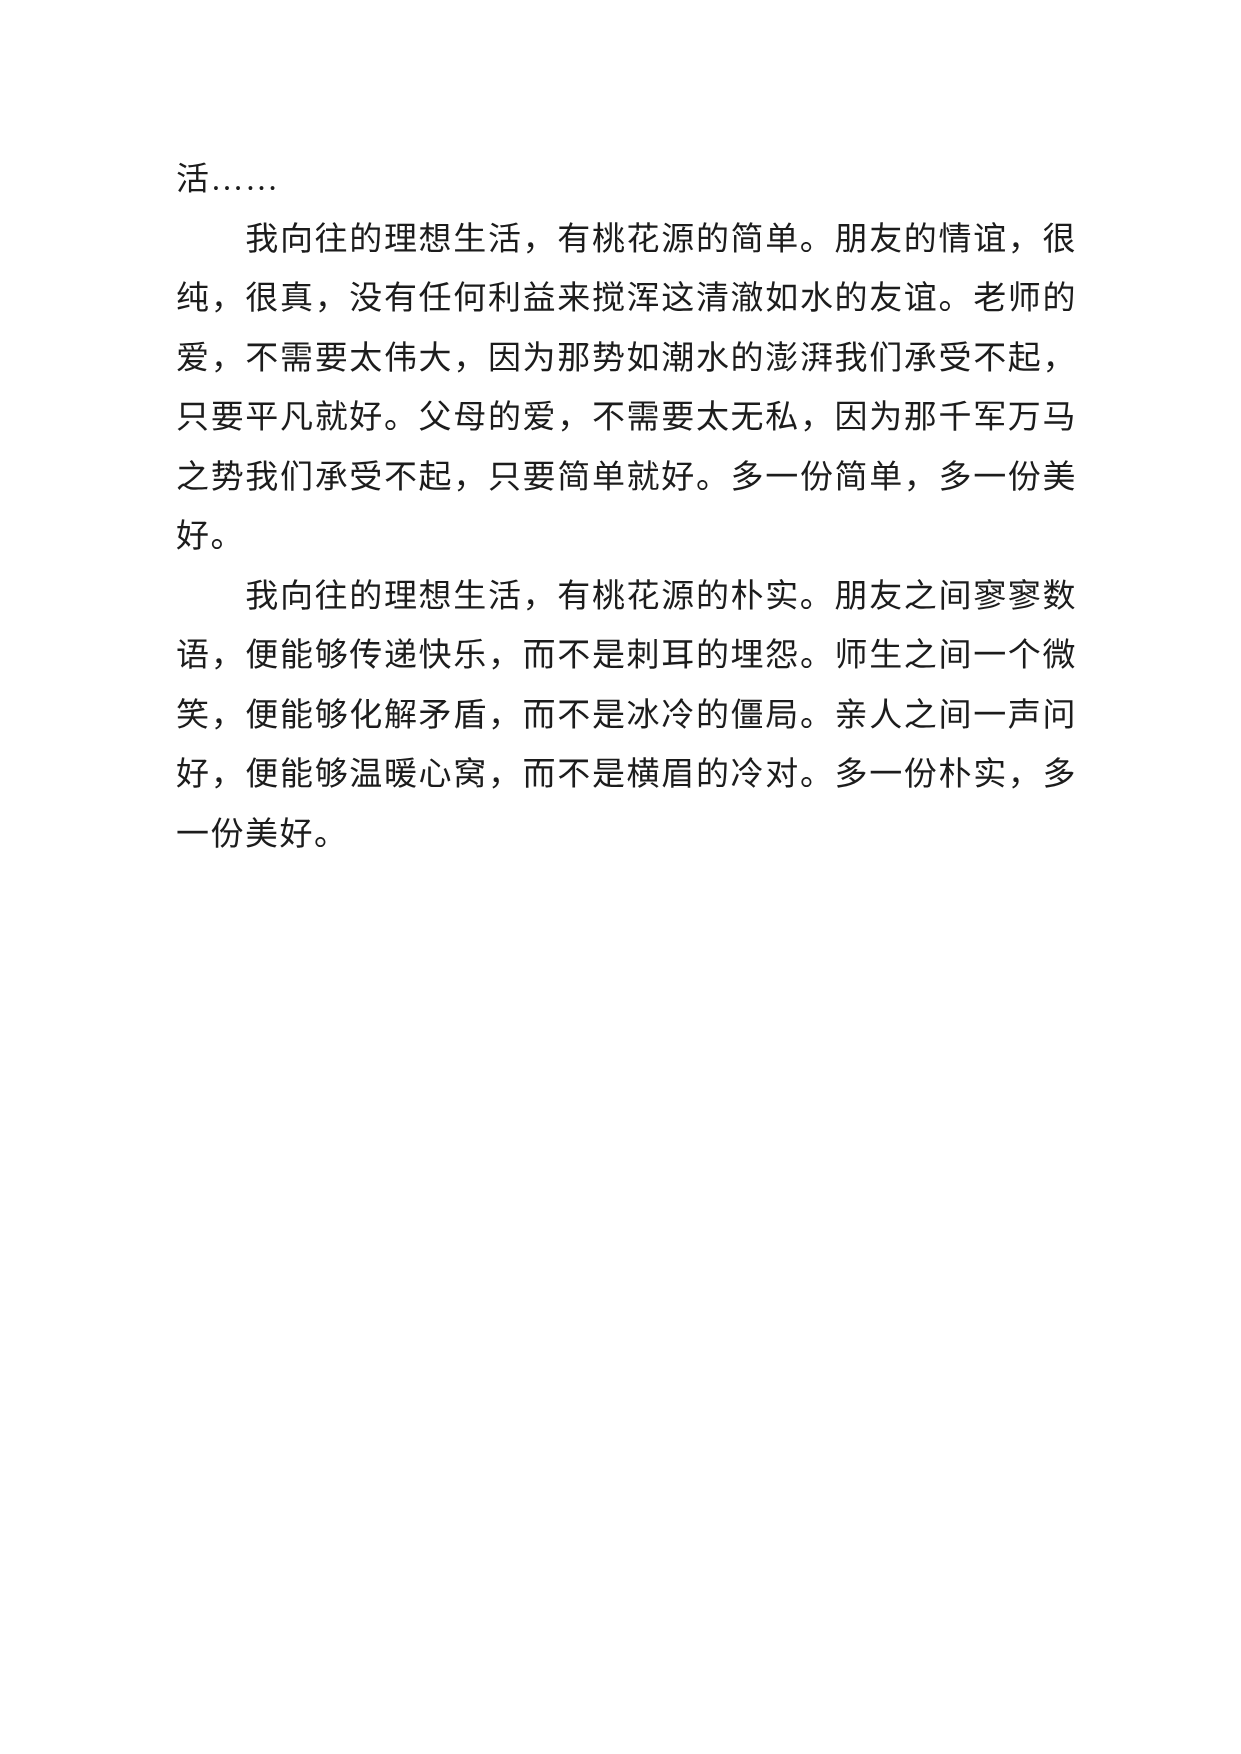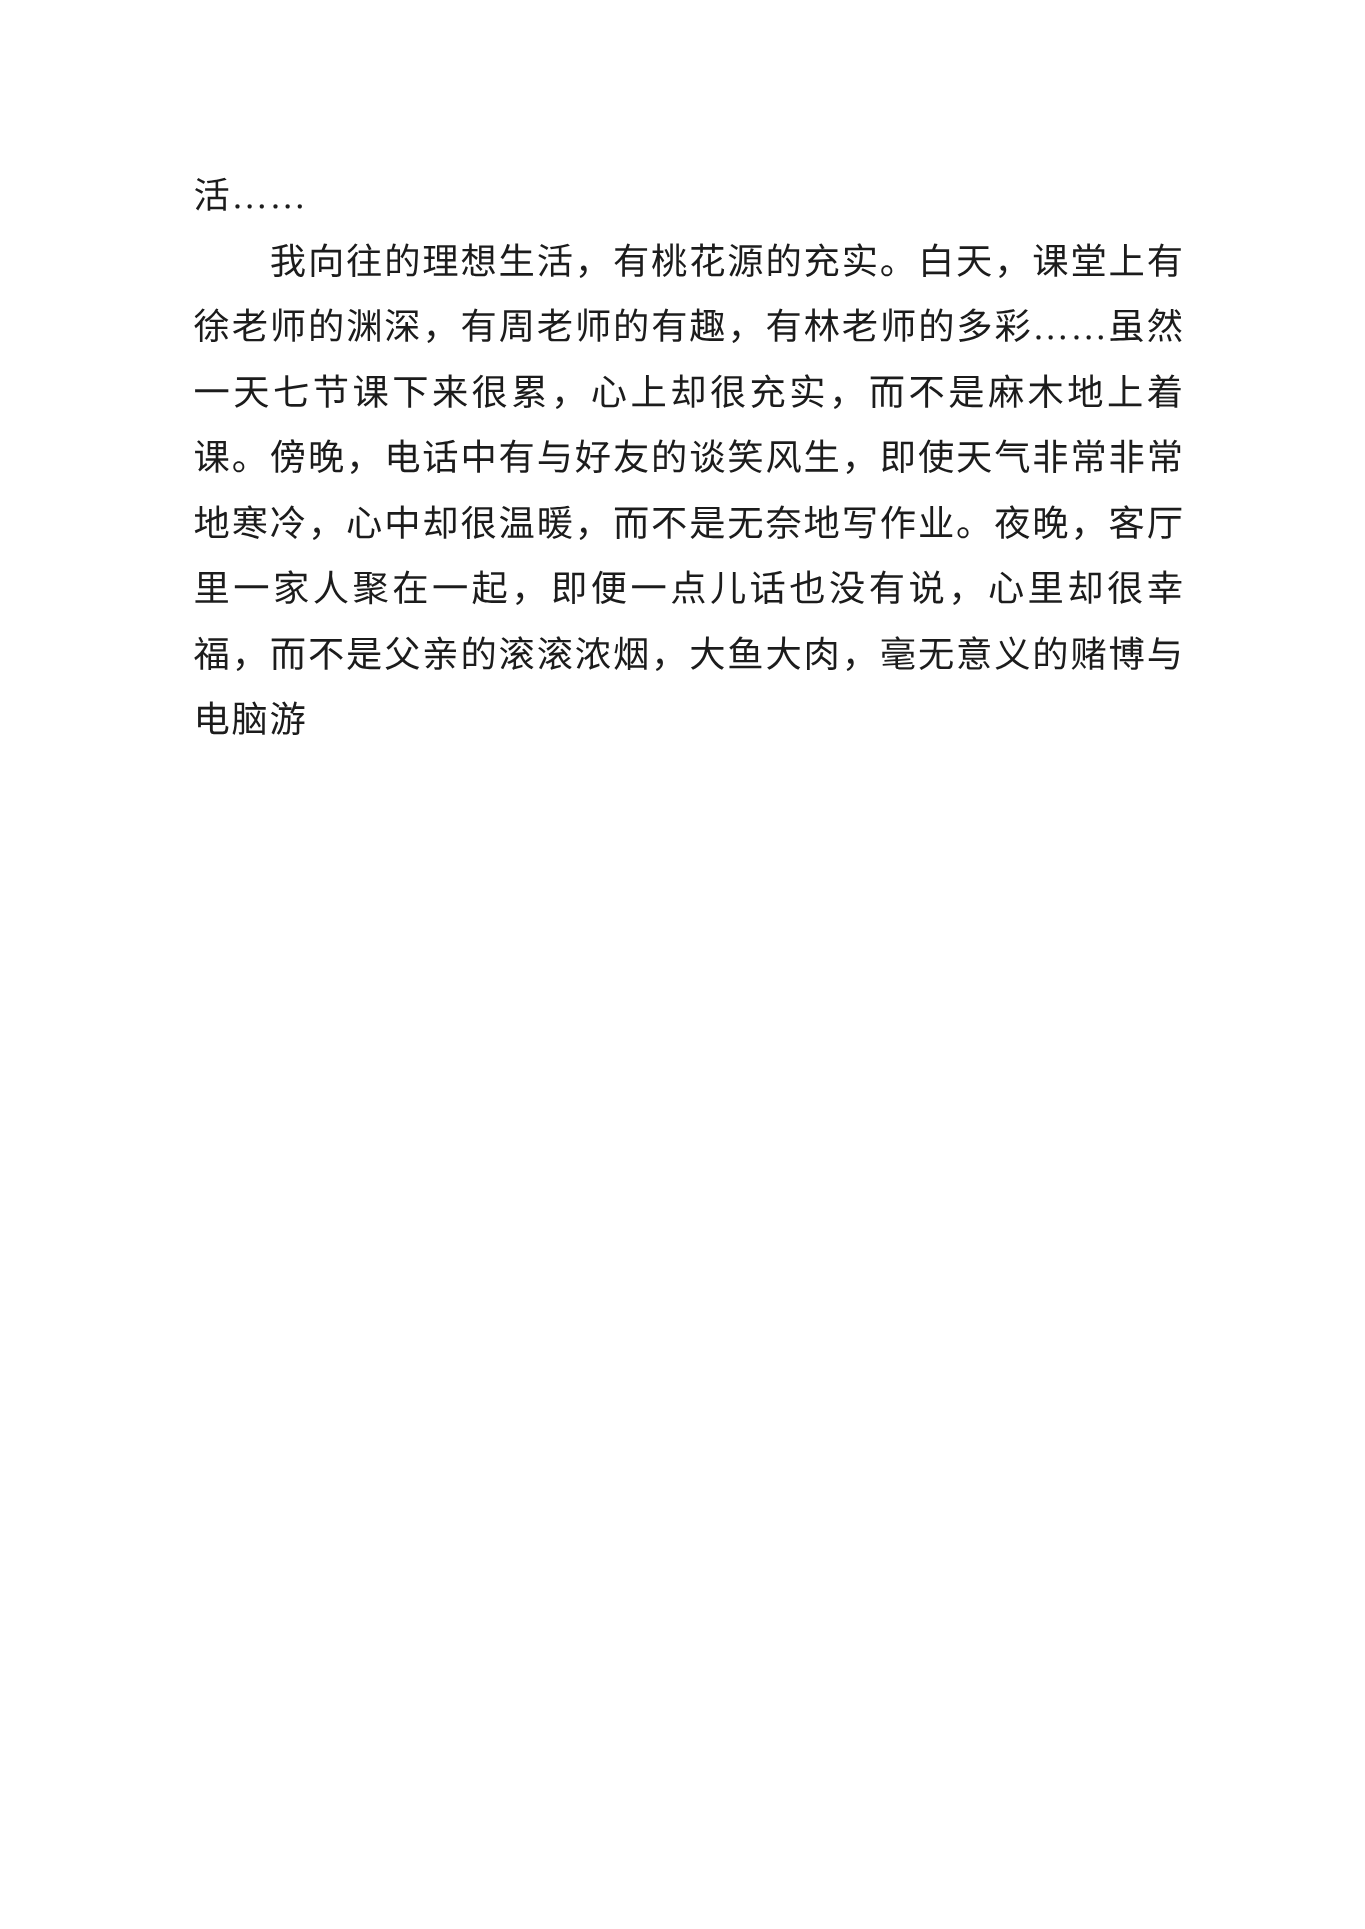--- a/index.html
+++ b/index.html
@@ -35,15 +35,16 @@
   .para.continuation {
     text-indent: 0;
   }
 </style>
 </head>
 <body>
 
 <div class="page">
   <div class="doc-content">
     <p class="para continuation">活……</p>
-    <p class="para">我向往的理想生活，有桃花源的充实。白天，课堂上有徐老师的渊深，有周老师的有趣，有林老师的多彩……虽然一天七节课下来很累，心上却很充实，而不是麻木地上着课。傍晚，电话中有与好友的谈笑风生，即使天气非常非常地寒冷，心中却很温暖，而不是无奈地写作业。夜晚，客厅里一家人聚在一起，即便一点儿话也没有说，心里却很幸福，而不是父亲的滚滚浓烟，大鱼大肉，毫无意义的赌博与电脑游</p>
+    <p class="para">我向往的理想生活，有桃花源的简单。朋友的情谊，很纯，很真，没有任何利益来搅浑这清澈如水的友谊。老师的爱，不需要太伟大，因为那势如潮水的澎湃我们承受不起，只要平凡就好。父母的爱，不需要太无私，因为那千军万马之势我们承受不起，只要简单就好。多一份简单，多一份美好。</p>
+    <p class="para">我向往的理想生活，有桃花源的朴实。朋友之间寥寥数语，便能够传递快乐，而不是刺耳的埋怨。师生之间一个微笑，便能够化解矛盾，而不是冰冷的僵局。亲人之间一声问好，便能够温暖心窝，而不是横眉的冷对。多一份朴实，多一份美好。</p>
   </div>
 </div>
 
 </body></html>

